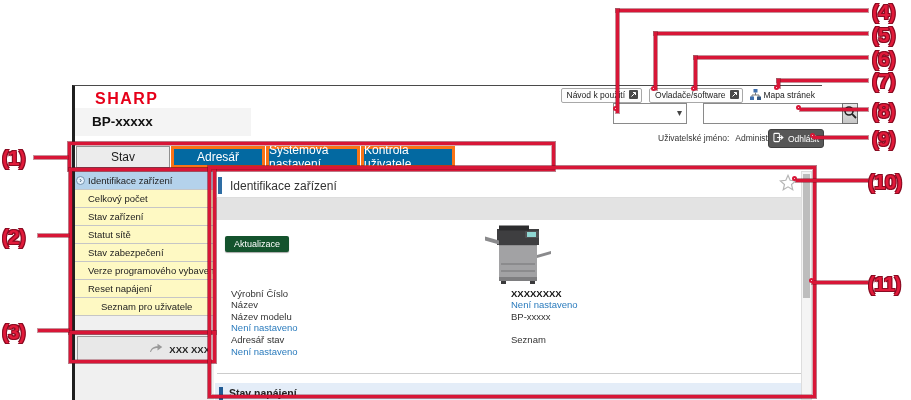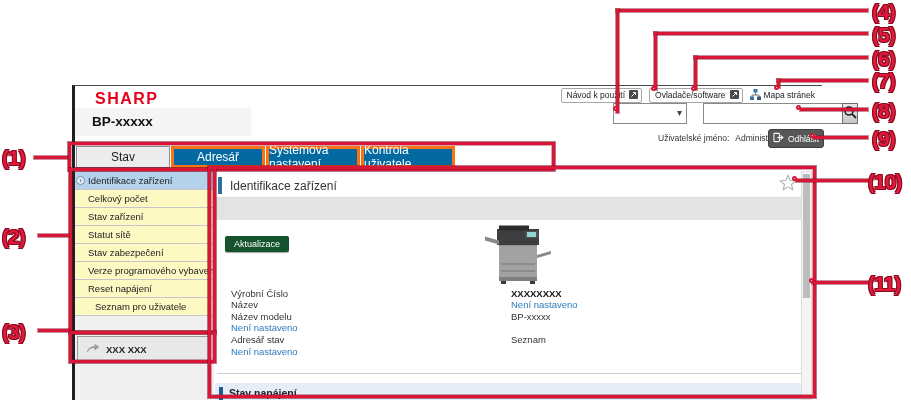--- a/index.html
+++ b/index.html
@@ -34,25 +34,25 @@
   .tab{width:94px;height:22px;font-size:12px;display:flex;align-items:center;justify-content:center;cursor:pointer;}
   .tab.active{background:#ececec;color:#1a1a1a;border:1px solid #8f8f8f;}
   .tab.dark{background:#0369a1;color:#fff;border:3px solid #f97316;}
 
   
   .sidebar{position:absolute;left:0;top:85px;width:139px;bottom:0;background:#f0f0f0;}
   .menu{position:absolute;left:0;top:1px;width:139px;}
   .mitem{position:relative;height:18px;line-height:17px;background:#fef9c3;border-bottom:1px solid #c6c6c6;
          font-size:9.5px;color:#222;padding-left:13px;cursor:pointer;white-space:nowrap;overflow:hidden;}
   .mitem.sel{background:#b4d2eb;}
-  .mitem.sub{padding-left:20px;}
+  .mitem.sub{padding-left:26px;}
   .sel-arrow{position:absolute;left:1px;top:4px;width:9px;height:9px;border:1px solid #7291ad;border-radius:50%;
              background:#e4f0fb;font-size:8px;line-height:7px;text-align:center;color:#33506b;}
   .xxx-box{position:absolute;left:2px;top:165px;width:134px;height:26px;background:#e8e8e8;border:1px solid #9a9a9a;
-           display:flex;align-items:center;gap:6px;padding-left:8px;font-size:9.5px;font-weight:bold;color:#222;cursor:pointer;}
+           display:flex;align-items:center;gap:6px;padding-left:8px;font-size:9.5px;font-weight:bold;color:#222;cursor:pointer;justify-content:flex-end;}
 
   
   .main{position:absolute;left:140px;top:85px;width:608px;bottom:0;background:#fff;}
   .accent{position:absolute;left:3px;top:6px;width:4px;height:17px;background:#2e6da4;}
   .page-title{position:absolute;left:15px;top:8px;font-size:12px;color:#333;}
   .fav-star{position:absolute;right:26px;top:3px;cursor:pointer;}
   .hdiv1{position:absolute;left:2px;right:14px;top:26px;height:1px;background:#ddd;}
   .toolbar{position:absolute;left:0;right:13px;top:27px;height:22px;background:#e3e3e3;}
   .update-btn{position:absolute;left:10px;top:3px;height:16px;padding:0 9px;background:#14532d;color:#fff;
               font-size:9px;border:none;border-radius:2px;cursor:pointer;box-shadow:0 1px 1px rgba(0,0,0,.35);margin-top:35px;}

